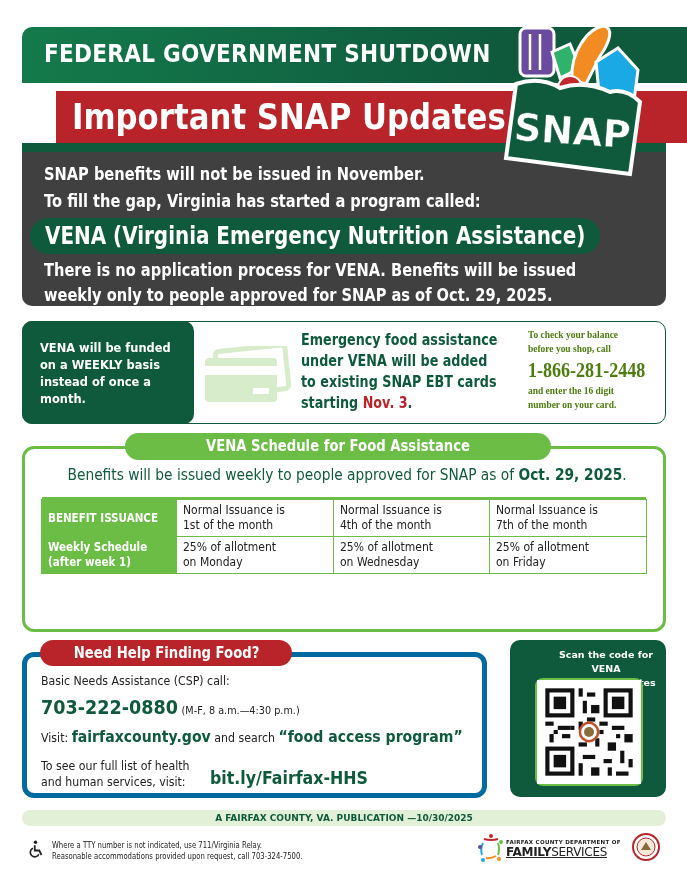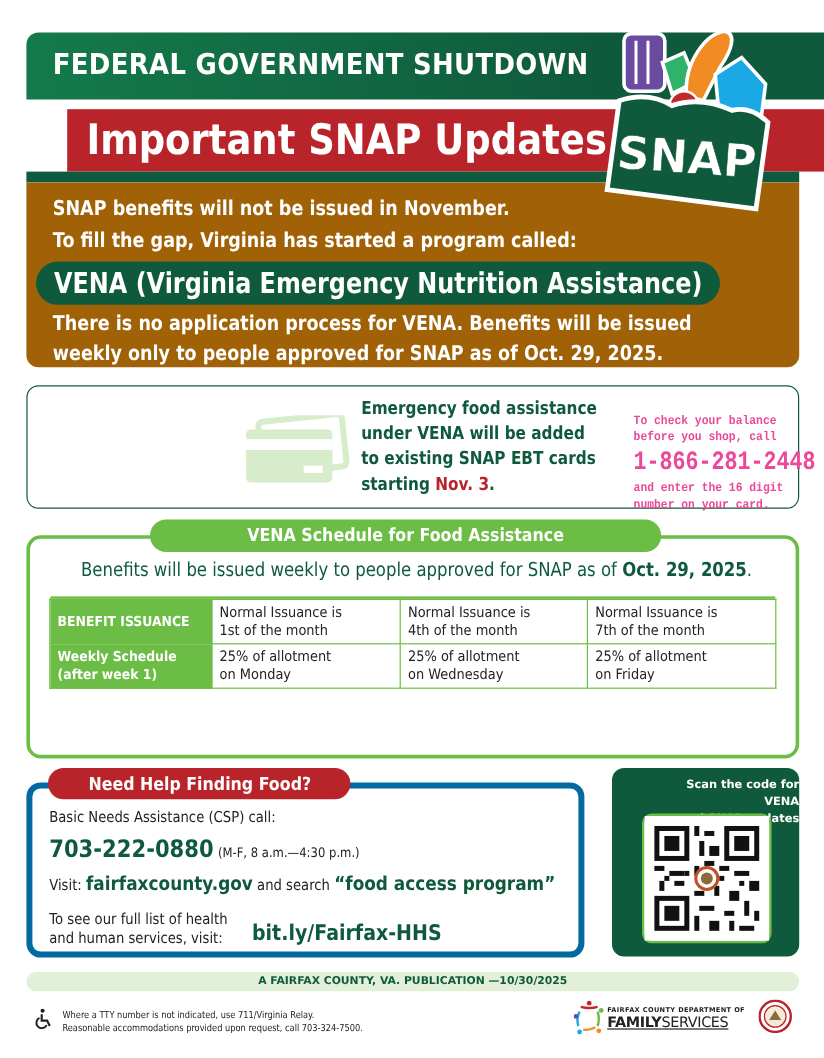--- a/index.html
+++ b/index.html
@@ -25,21 +25,21 @@
   }
   #banner-red .t {
     position: absolute; left: 16px; top: 6px; color: #fff; font-weight: bold;
     font-size: 35px; font-family: "DejaVu Sans", sans-serif;
     transform: scaleX(0.88); transform-origin: left;
   }
   #dark-strip { left: 22px; top: 143px; width: 644px; height: 9px; background: #0f5a3d; }
 
   
   #green-block {
-    left: 22px; top: 152px; width: 644px; height: 154px; background: #a16207;
+    left: 22px; top: 152px; width: 644px; height: 154px; background: #404040;
     border-radius: 0 0 10px 10px;
   }
   .gline { position: absolute; color: #fff; font-weight: bold; font-family: "DejaVu Sans", sans-serif; transform: scaleX(0.86); transform-origin: left; white-space: nowrap; }
   #vena-pill {
     position: absolute; left: 8px; top: 66px; width: 570px; height: 36px;
     background: #0f5a3d; border-radius: 18px;
   }
   #vena-pill span {
     position: absolute; left: 15px; top: 4px; color: #fff; font-weight: bold; font-size: 24px;
     font-family: "DejaVu Sans", sans-serif; transform: scaleX(0.83); transform-origin: left; white-space: nowrap;
@@ -63,23 +63,22 @@
     transform: scaleX(0.88); transform-origin: left;
   }
   #card-icon { position: absolute; left: 180px; top: 24px; }
   #ebt-text {
     position: absolute; left: 278px; top: 8px; width: 240px; color: #0f5a3d; font-weight: bold;
     font-size: 15px; line-height: 21px; font-family: "DejaVu Sans", sans-serif;
     transform: scaleX(0.85); transform-origin: left;
   }
   #ebt-text .red { color: #b9232a; }
   #balance {
-    position: absolute; left: 505px; top: 6px; width: 150px; color: #ec4899; font-weight: bold;
-    font-family: Liberation Mono, monospace;
-    margin-top: 16px;
+    position: absolute; left: 505px; top: 6px; width: 150px; color: #4d7c0f; font-weight: bold;
+    font-family: Liberation Serif, serif;
   }
   #balance .s { font-size: 10.5px; line-height: 14px; display:block; transform: scaleX(0.9); transform-origin: left; white-space: nowrap; }
   #balance .phone { font-size: 22px; line-height: 28px; display:block; transform: scaleX(0.82); transform-origin: left; white-space: nowrap; }
 
   
   #sched-box {
     left: 22px; top: 446px; width: 644px; height: 186px;
     border: 3px solid #6cbd45; border-radius: 12px; background: #fff;
   }
   #sched-pill {
@@ -120,21 +119,21 @@
   }
   #help-pill span { display: inline-block; transform: scaleX(0.88); }
   .help-t { position: absolute; color: #222; font-size: 12.5px; font-family: "DejaVu Sans", sans-serif; white-space: nowrap; transform: scaleX(0.88); transform-origin: left; }
   .help-g { color: #0f5a3d; font-weight: bold; }
 
   
   #qr-box {
     left: 510px; top: 640px; width: 156px; height: 157px; background: #0f5a3d; border-radius: 10px;
   }
   #qr-box .cap {
-    position: absolute; left: 0; top: 8px; width: 156px; text-align: right; color: #fff;
+    position: absolute; left: 0; top: 8px; width: 156px; text-align: center; color: #fff;
     font-size: 9.5px; font-weight: bold; line-height: 14px; font-family: "DejaVu Sans", sans-serif; padding-left: 36px;
   }
   #qr-frame {
     position: absolute; left: 25px; top: 38px; width: 108px; height: 108px; background: #fff;
     border: 2px solid #6cbd45; border-radius: 8px;
   }
 
   
   #pub-bar {
     left: 22px; top: 810px; width: 644px; height: 16px; background: #e2f0d7; border-radius: 8px;
@@ -181,20 +180,23 @@
   <path d="M72 58 C70 30, 88 6, 104 4 C114 6, 110 20, 100 34 L86 62 z" fill="#f18b22" stroke="#fff" stroke-width="3"></path>
   <path d="M96 40 l22 -14 l20 22 l-6 46 l-30 8 z" fill="#1ba9e5" stroke="#fff" stroke-width="3"></path>
   <circle cx="70" cy="66" r="12" fill="#c1272d" stroke="#fff" stroke-width="2"></circle>
 
   <path d="M16 62 Q40 54 60 66 Q84 58 110 70 Q126 66 140 80 L130 152 L6 136 Z" fill="#0f5a3d" stroke="#fff" stroke-width="4"></path>
   <text x="10" y="58" font-size="7" font-weight="bold" fill="#0f5a3d" font-family="DejaVu Sans, sans-serif">SM</text>
   <text x="14" y="122" font-size="38" font-weight="bold" fill="#fff" stroke="#0f5a3d" stroke-width="0.5" font-family="DejaVu Sans, sans-serif" transform="rotate(4 70 110)">SNAP</text>
 </svg>
 
 <div id="info-row" class="abs">
+  <div id="weekly-box">
+    <div class="t">VENA will be funded on a WEEKLY basis instead of once a month.</div>
+  </div>
   <svg id="card-icon" width="90" height="58" viewBox="0 0 90 58">
     <rect x="14" y="2" width="70" height="44" rx="4" fill="none" stroke="#d6eccb" stroke-width="5" transform="rotate(-6 50 24)"></rect>
     <rect x="2" y="12" width="72" height="44" rx="4" fill="#d6eccb"></rect>
     <rect x="2" y="20" width="72" height="9" fill="#fff"></rect>
     <rect x="50" y="42" width="16" height="6" fill="#fff"></rect>
   </svg>
   <div id="ebt-text">
     <span>Emergency food assistance under VENA will be added to existing SNAP EBT cards starting </span><span class="red">Nov. 3</span><span>.</span>
   </div>
   <div id="balance">

